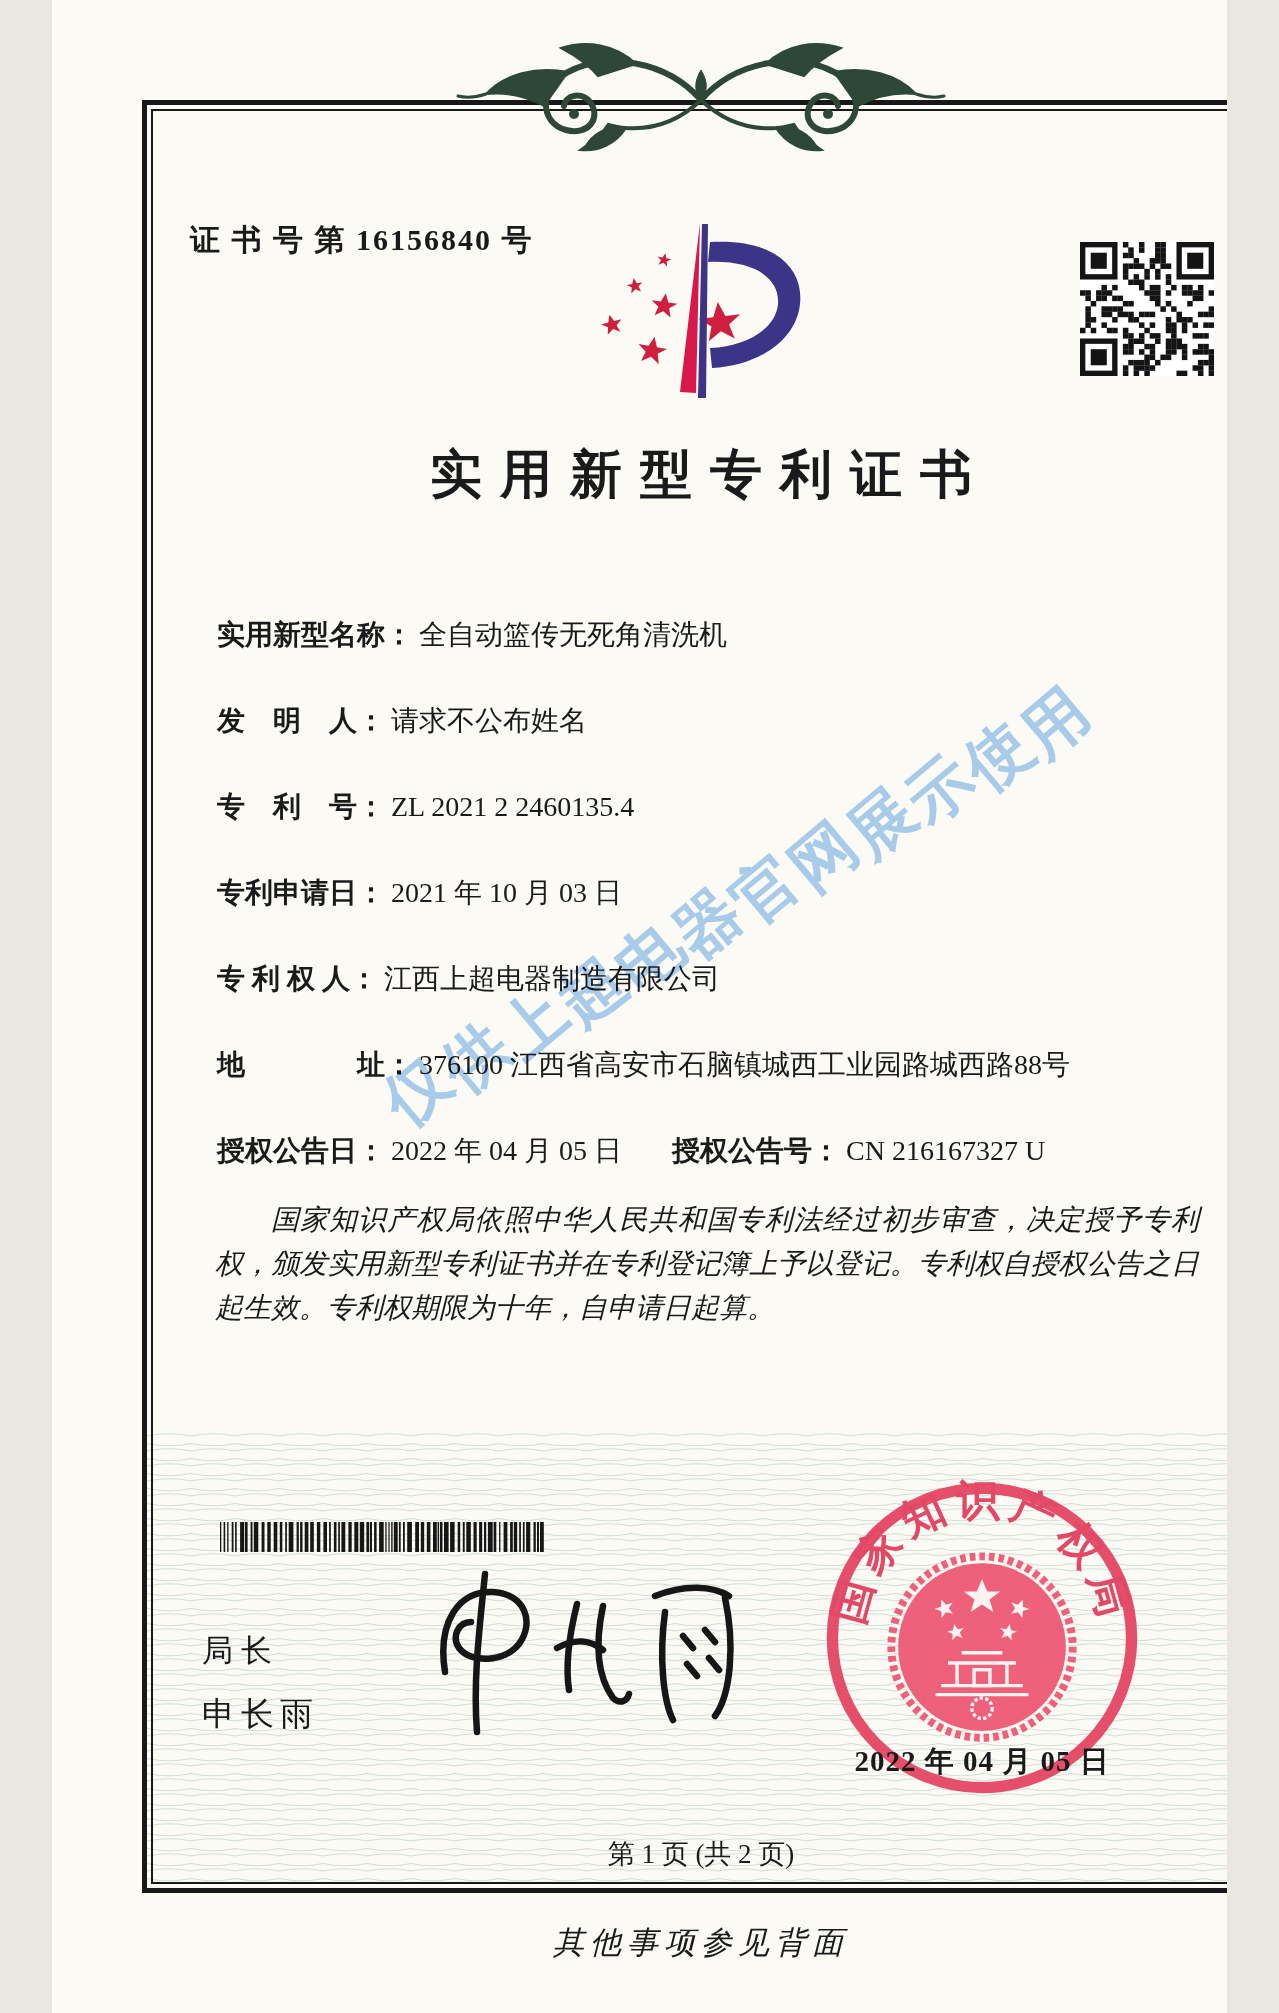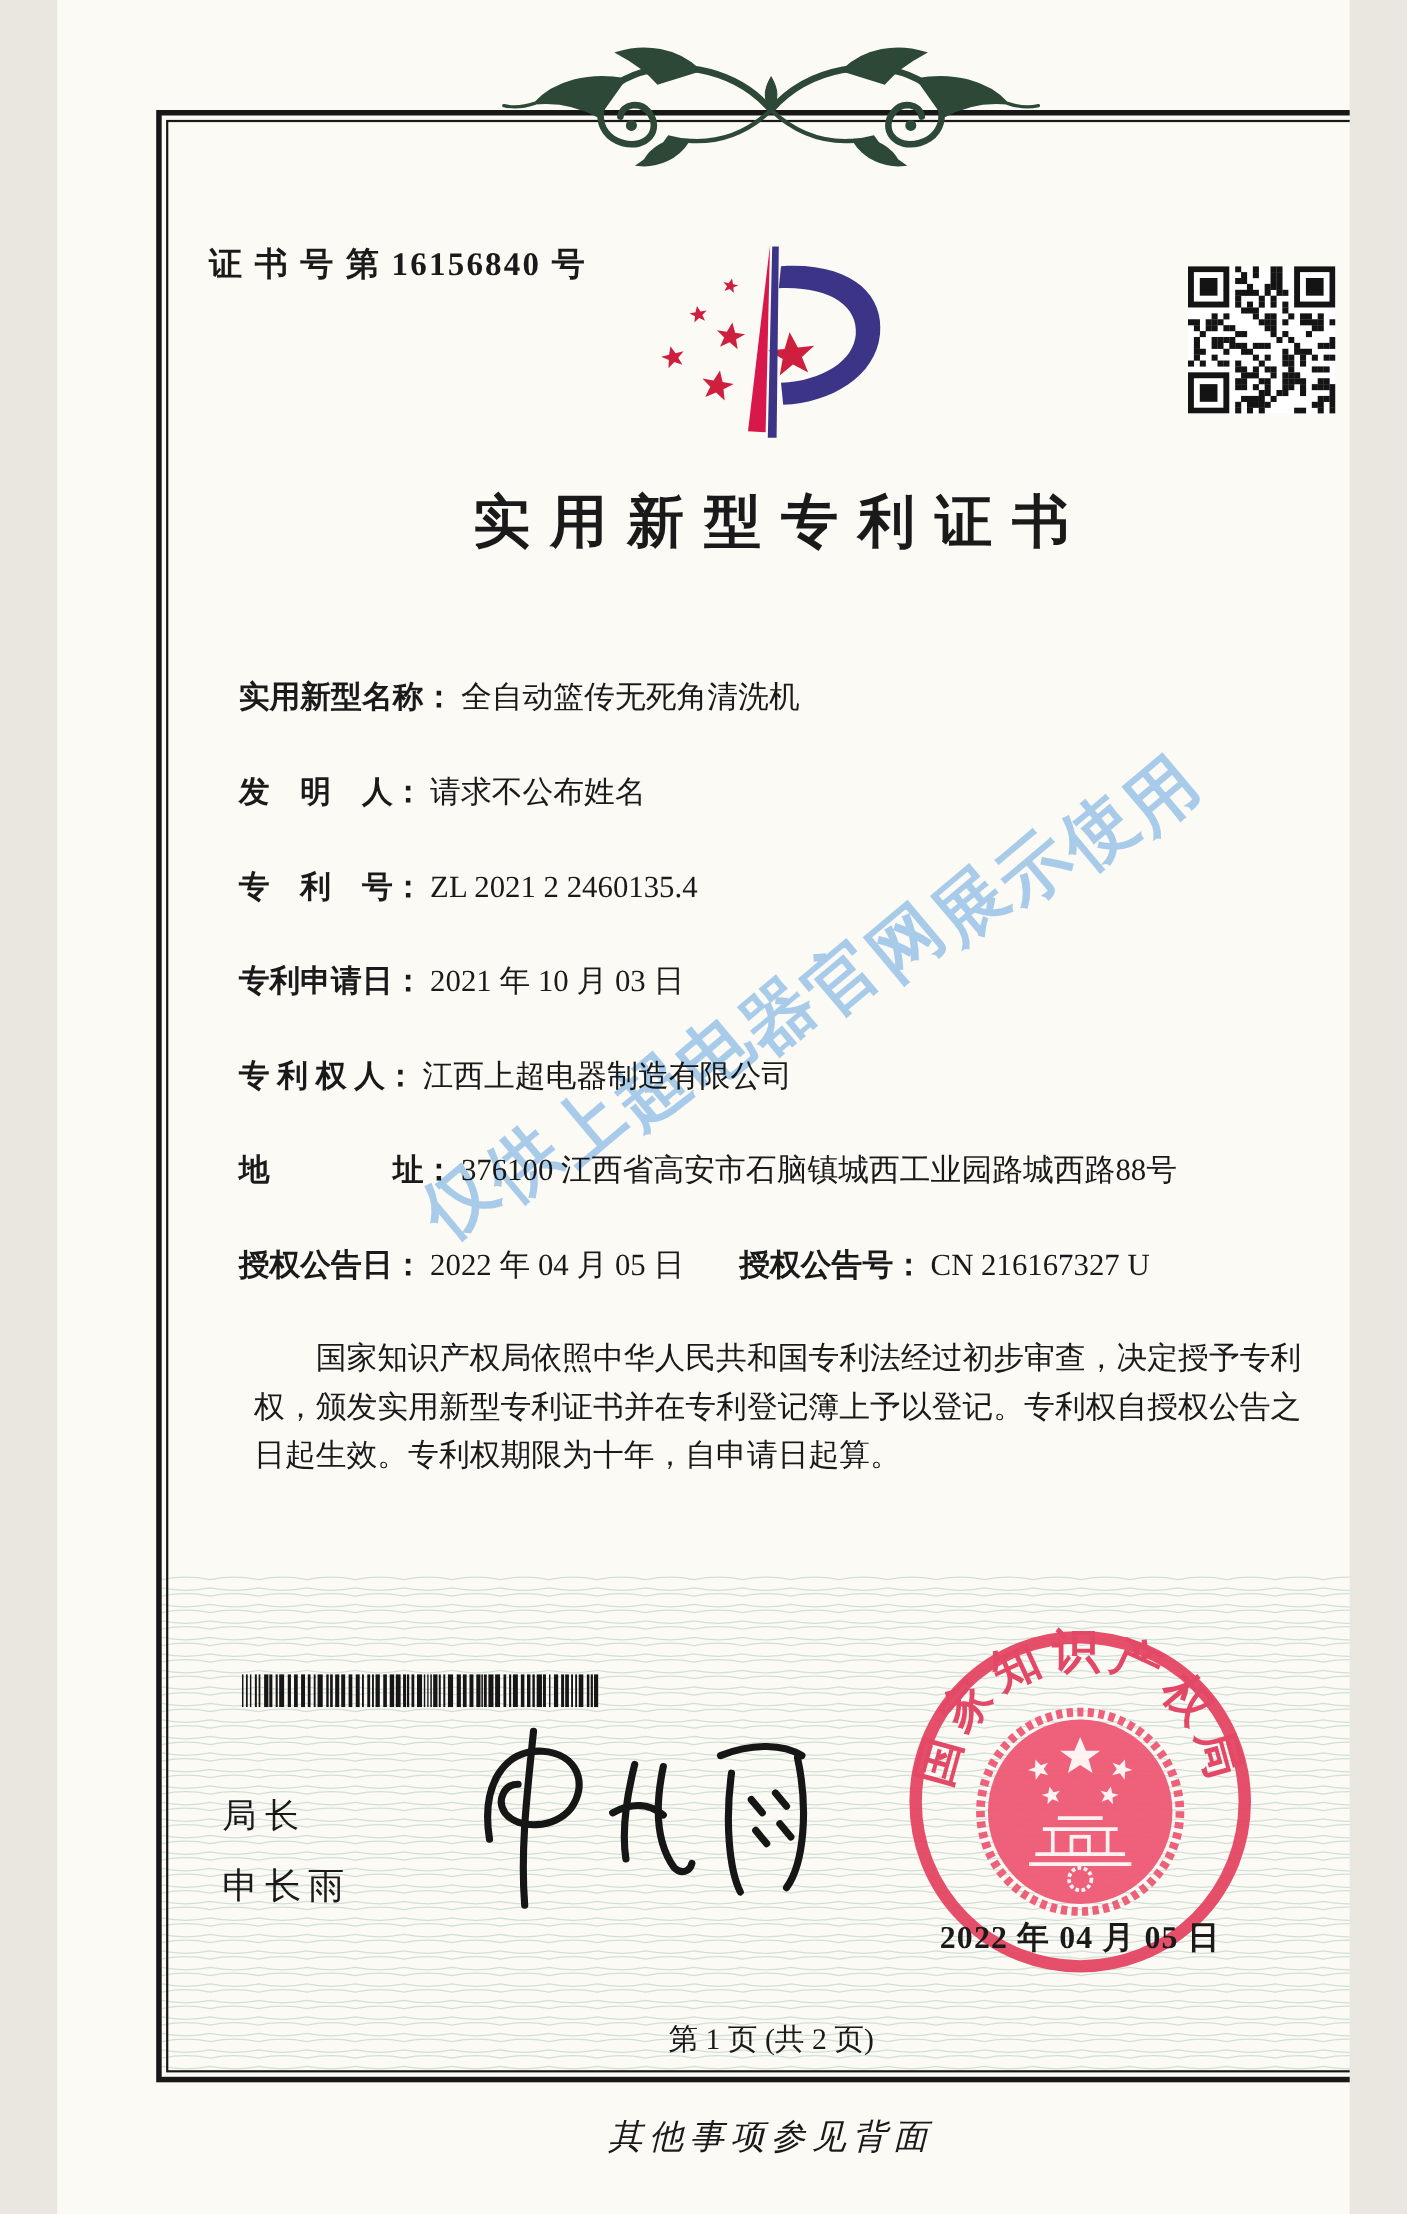--- a/index.html
+++ b/index.html
@@ -15,21 +15,21 @@
   .qr{position:absolute;left:1028px;top:242px;z-index:2;}
   .title{position:absolute;left:90px;top:440px;width:1118px;text-align:center;font-size:52px;
          font-weight:700;letter-spacing:18px;z-index:2;text-indent:18px;}
   .fields{position:absolute;left:165px;top:620px;width:990px;z-index:2;font-size:28px;}
   .frow{position:relative;height:86px;line-height:30px;white-space:nowrap;}
   .flabel{font-weight:600;}
   .fvalue{margin-left:6px;}
   .frow .pair2{position:absolute;left:455px;top:0;}
   .body-text{position:absolute;left:163px;top:1198px;width:984px;font-size:28px;line-height:44px;
              text-align:justify;z-index:2;}
-  .body-text p{margin:16px;text-indent:2em;}
+  .body-text p{margin:0;text-indent:2em;font-style:italic;}
   .barcode{position:absolute;left:168px;top:1522px;z-index:2;}
   .signer-title{position:absolute;left:150px;top:1630px;font-size:31px;letter-spacing:8px;z-index:2;}
   .signer-name{position:absolute;left:150px;top:1692px;font-size:33px;letter-spacing:6px;z-index:2;}
   .signature{position:absolute;left:355px;top:1552px;z-index:4;}
   .seal{position:absolute;left:760px;top:1468px;z-index:3;opacity:.92;}
   .seal-date{position:absolute;left:800px;top:1742px;width:260px;text-align:center;font-size:29px;
              font-weight:600;z-index:5;letter-spacing:1px;}
   .page-info{position:absolute;left:90px;top:1836px;width:1118px;text-align:center;font-size:27px;z-index:2;}
   .back-note{position:absolute;left:90px;top:1922px;width:1118px;text-align:center;font-size:31px;
              letter-spacing:6px;z-index:2;font-style:italic;}

